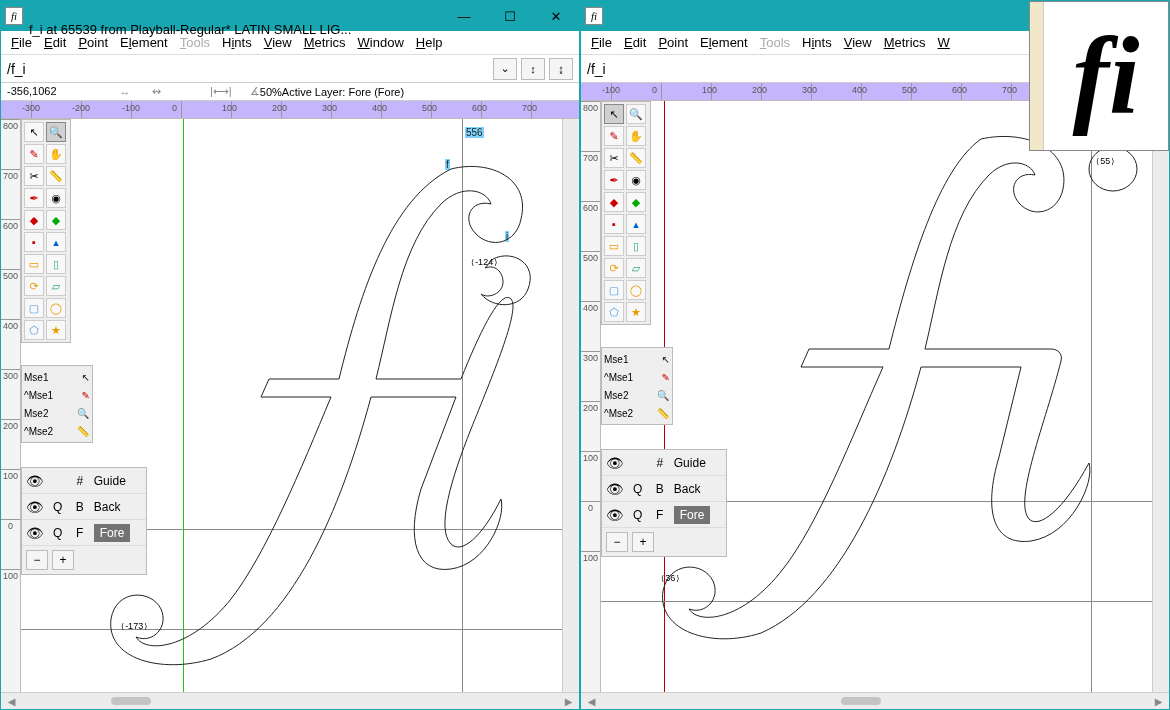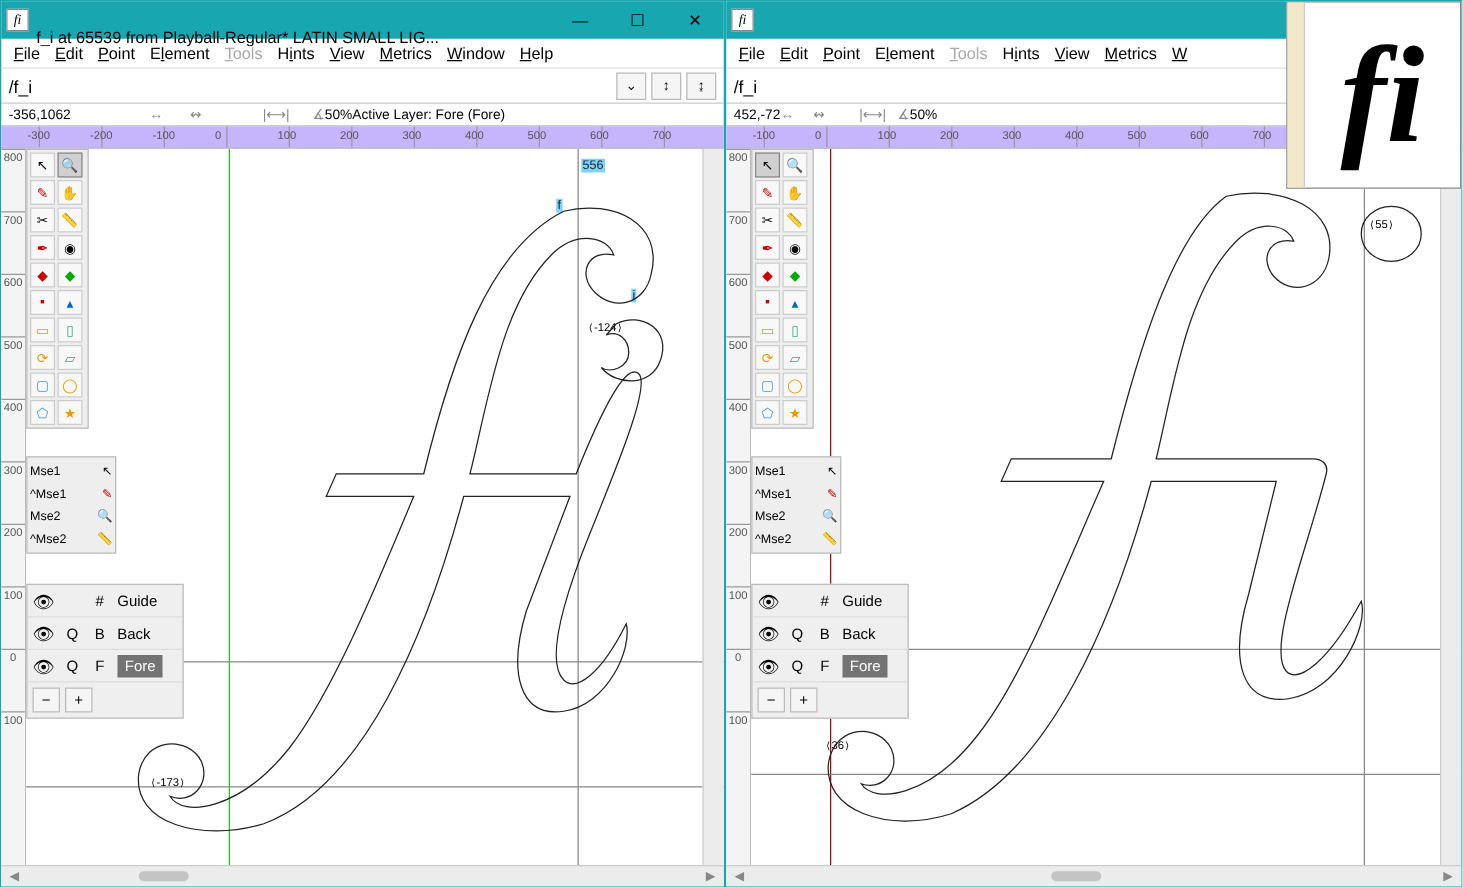--- a/index.html
+++ b/index.html
@@ -256,25 +256,20 @@
     <span class="menu">E<u>l</u>ement</span>
     <span class="menu disabled"><u>T</u>ools</span>
     <span class="menu">H<u>i</u>nts</span>
     <span class="menu"><u>V</u>iew</span>
     <span class="menu"><u>M</u>etrics</span>
     <span class="menu"><u>W</u></span>
   </div>
   <div class="glyphrow">
     <span class="name">/f_i</span>
   </div>
-  <div class="inforow">
-    <span>452,-72</span>
-    <span style="color:#888;">↔&nbsp;&nbsp;&nbsp;&nbsp;&nbsp;↭&nbsp;&nbsp;&nbsp;&nbsp;&nbsp;&nbsp;&nbsp;&nbsp;&nbsp;|⟷|&nbsp;&nbsp;&nbsp;∡</span>
-    <span>50%</span>
-  </div>
   <div class="ruler">
     <div class="ticks">
       <div class="tk">
           <span>-100</span>
         </div>
       <div class="tk">
           <span>0</span>
         </div>
       <div class="tk">
           <span>100</span>

